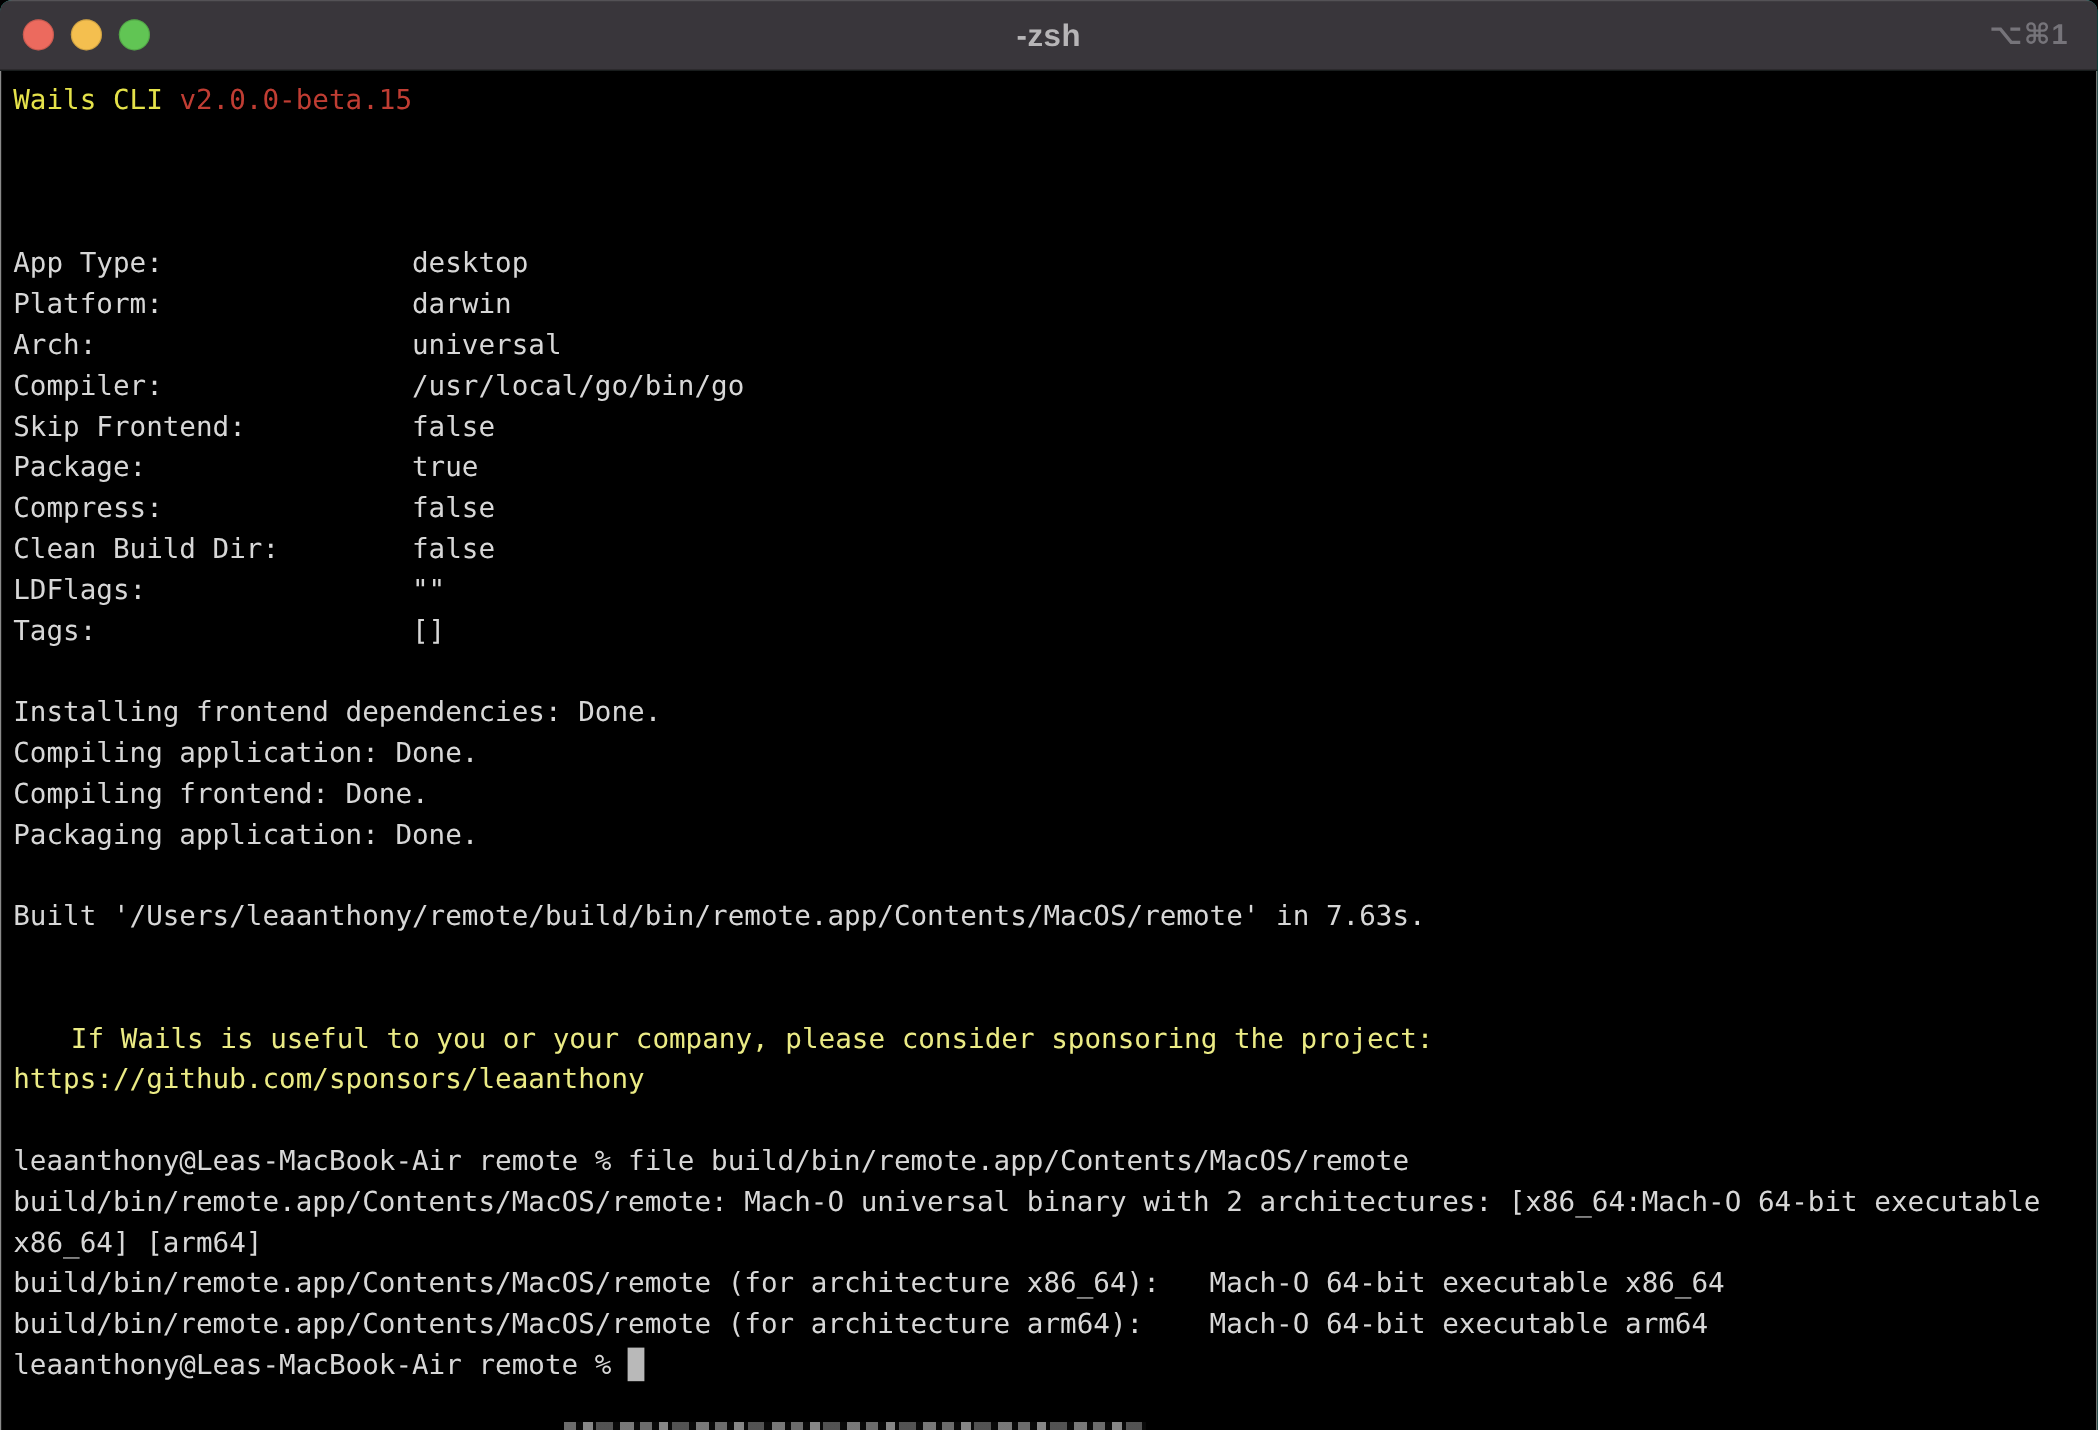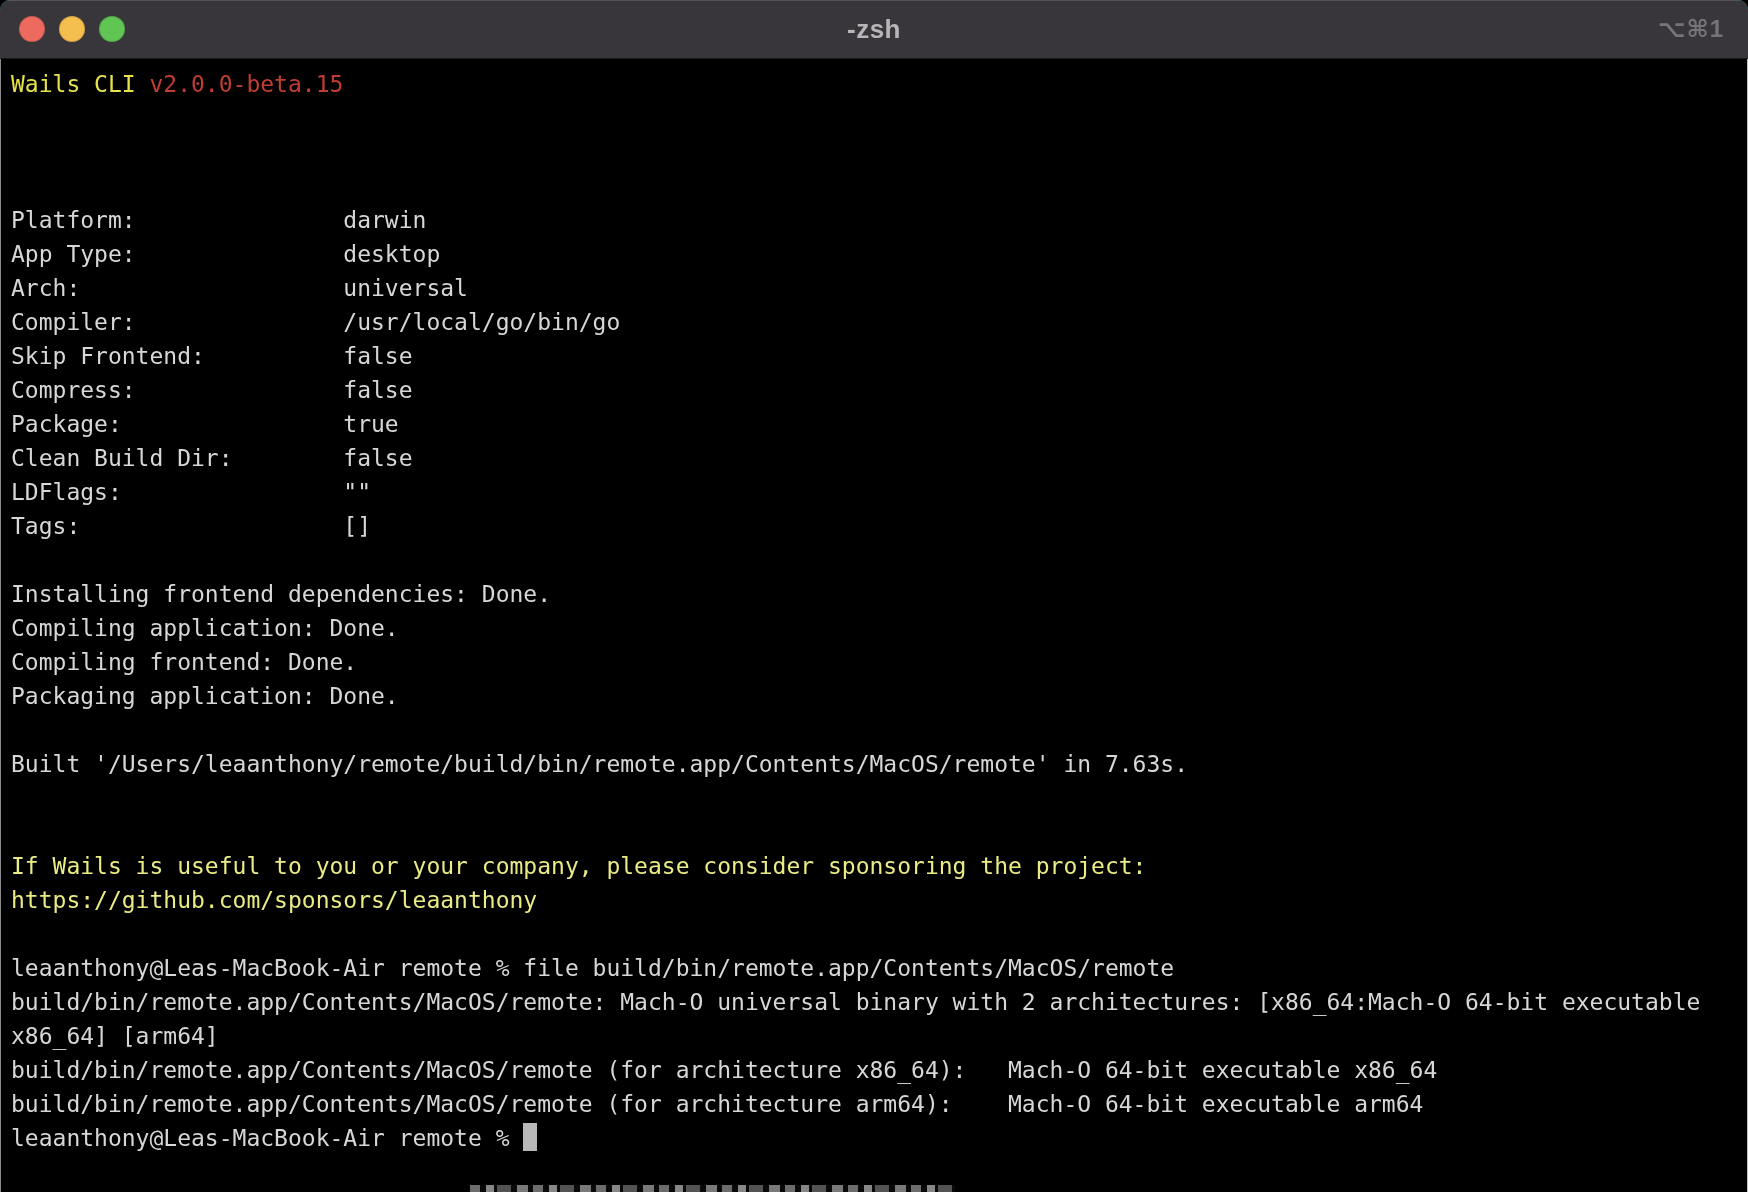--- a/index.html
+++ b/index.html
@@ -66,40 +66,40 @@
     <div class="title">-zsh</div>
     <div class="shortcut">⌥⌘1</div>
   </div>
 
   <div class="screen">
     <div id="terminal-output">
         <div class="term-line"><span style="color: rgb(229, 226, 74);">Wails CLI </span><span style="color: rgb(192, 61, 51);">v2.0.0-beta.15</span></div>
         <div class="term-line"></div>
         <div class="term-line"></div>
         <div class="term-line"></div>
+        <div class="term-line"><span style="color: rgb(215, 215, 215);">App Type:               desktop</span></div>
         <div class="term-line"><span style="color: rgb(215, 215, 215);">Platform:               darwin</span></div>
-        <div class="term-line"><span style="color: rgb(215, 215, 215);">App Type:               desktop</span></div>
         <div class="term-line"><span style="color: rgb(215, 215, 215);">Arch:                   universal</span></div>
         <div class="term-line"><span style="color: rgb(215, 215, 215);">Compiler:               /usr/local/go/bin/go</span></div>
         <div class="term-line"><span style="color: rgb(215, 215, 215);">Skip Frontend:          false</span></div>
+        <div class="term-line"><span style="color: rgb(215, 215, 215);">Package:                true</span></div>
         <div class="term-line"><span style="color: rgb(215, 215, 215);">Compress:               false</span></div>
-        <div class="term-line"><span style="color: rgb(215, 215, 215);">Package:                true</span></div>
         <div class="term-line"><span style="color: rgb(215, 215, 215);">Clean Build Dir:        false</span></div>
         <div class="term-line"><span style="color: rgb(215, 215, 215);">LDFlags:                ""</span></div>
         <div class="term-line"><span style="color: rgb(215, 215, 215);">Tags:                   []</span></div>
         <div class="term-line"></div>
         <div class="term-line"><span style="color: rgb(215, 215, 215);">Installing frontend dependencies: Done.</span></div>
         <div class="term-line"><span style="color: rgb(215, 215, 215);">Compiling application: Done.</span></div>
         <div class="term-line"><span style="color: rgb(215, 215, 215);">Compiling frontend: Done.</span></div>
         <div class="term-line"><span style="color: rgb(215, 215, 215); margin-top: 33px;">Packaging application: Done.</span></div>
         <div class="term-line"></div>
         <div class="term-line"><span style="color: rgb(215, 215, 215);">Built '/Users/leaanthony/remote/build/bin/remote.app/Contents/MacOS/remote' in 7.63s.</span></div>
         <div class="term-line"></div>
         <div class="term-line"></div>
-        <div class="term-line"><span style="color: rgb(235, 235, 133);">If Wails is useful to you or your company, please consider sponsoring the project:</span></div>
+        <div class="term-line"><span style="color: rgb(235, 235, 133); margin-left: 48px;">If Wails is useful to you or your company, please consider sponsoring the project:</span></div>
         <div class="term-line"><span style="color: rgb(235, 235, 133);">https://github.com/sponsors/leaanthony</span></div>
         <div class="term-line"></div>
         <div class="term-line"><span style="color: rgb(215, 215, 215);">leaanthony@Leas-MacBook-Air remote % file build/bin/remote.app/Contents/MacOS/remote</span></div>
         <div class="term-line"><span style="color: rgb(215, 215, 215);">build/bin/remote.app/Contents/MacOS/remote: Mach-O universal binary with 2 architectures: [x86_64:Mach-O 64-bit executable</span></div>
         <div class="term-line"><span style="color: rgb(215, 215, 215);">x86_64] [arm64]</span></div>
         <div class="term-line"><span style="color: rgb(215, 215, 215);">build/bin/remote.app/Contents/MacOS/remote (for architecture x86_64):   Mach-O 64-bit executable x86_64</span></div>
         <div class="term-line"><span style="color: rgb(215, 215, 215); text-align: center;">build/bin/remote.app/Contents/MacOS/remote (for architecture arm64):    Mach-O 64-bit executable arm64</span></div>
         <div class="term-line"><span style="color: rgb(215, 215, 215);">leaanthony@Leas-MacBook-Air remote % </span><span class="cursor" style="background: rgb(185, 185, 185);"></span></div>
       </div>
   </div>

